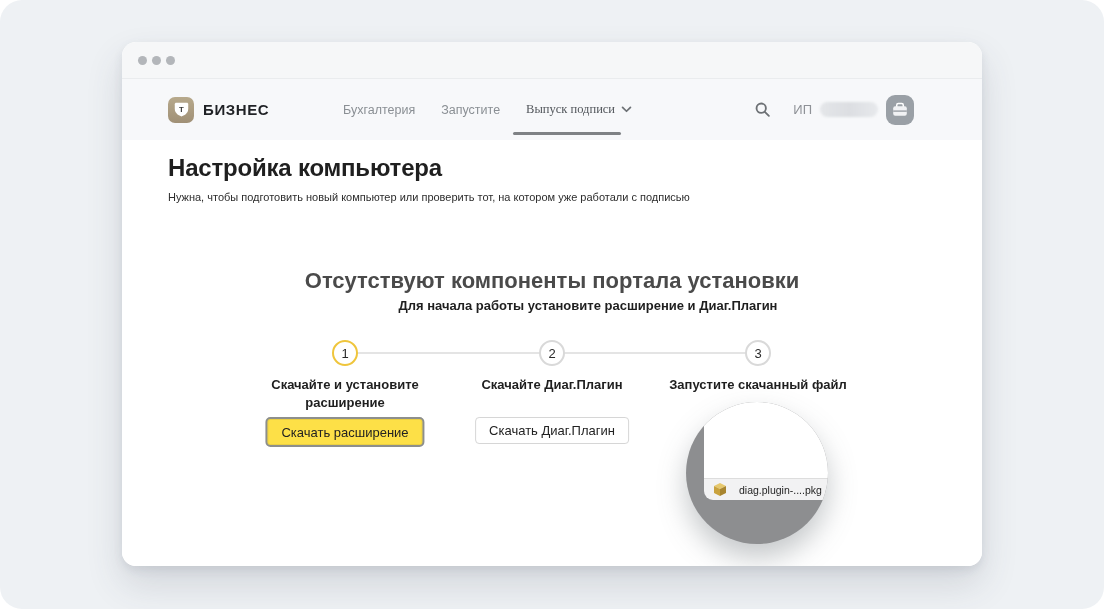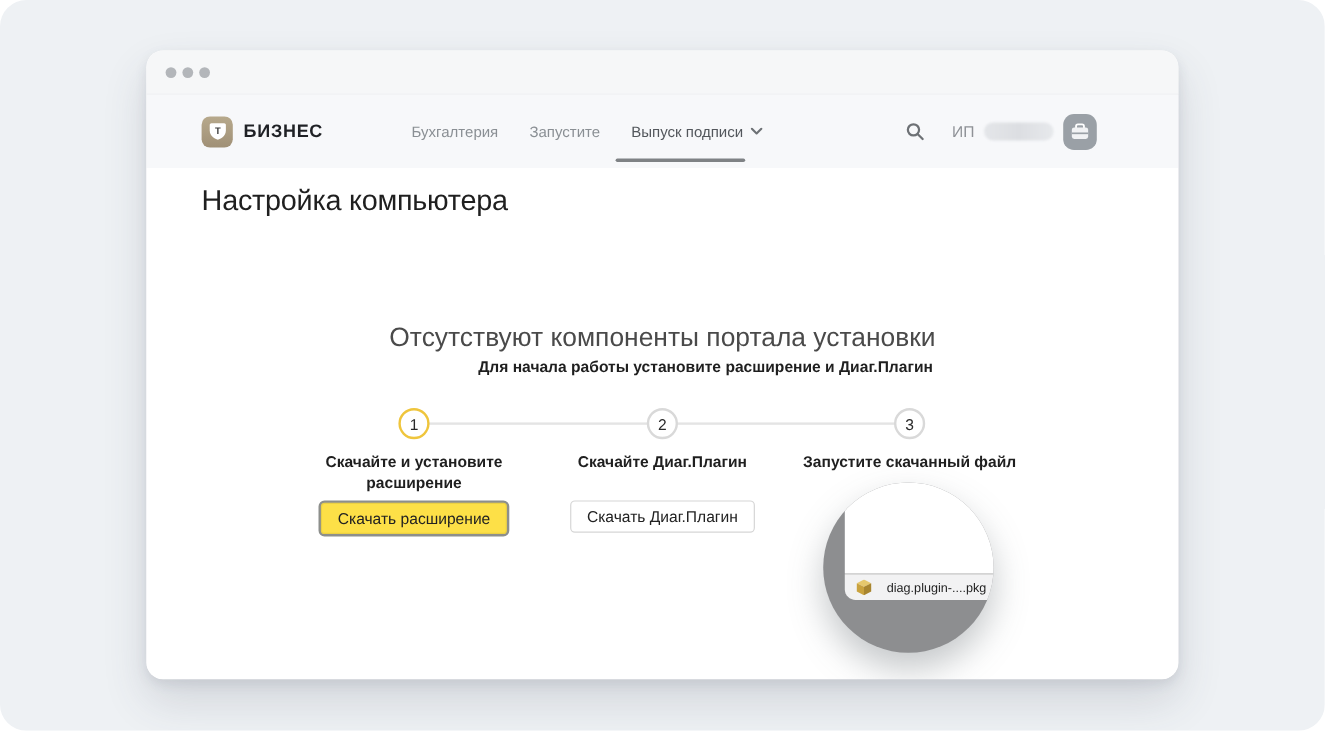--- a/index.html
+++ b/index.html
@@ -40,21 +40,21 @@
     display:flex; align-items:center; justify-content:center;
   }
   .logo-word {
     font-size:15px; font-weight:800; letter-spacing:.6px; color:#1f2125;
   }
   .nav {
     position:absolute; left:221px; top:0; height:100%;
     display:flex; align-items:center; gap:26px; font-size:12.5px;
   }
   .nav-item { color:#8a8f94; cursor:pointer; display:flex; align-items:center; gap:6px; }
-  .nav-item.active { color:#53575c; }
+  .nav-item.active { color:#53575c;font-family:Liberation Serif, serif; }
   .active-underline {
     position:absolute; left:391px; bottom:5px; width:108px; height:3px;
     background:#7f8285; border-radius:2px;
   }
   .right-group {
     position:absolute; right:68px; top:0; height:100%;
     display:flex; align-items:center; gap:8px;
   }
   .search-btn { display:flex; align-items:center; margin-right:14px; cursor:pointer; }
   .profile-prefix { font-size:13px; color:#8f9297; }
@@ -65,30 +65,30 @@
   }
   .avatar {
     width:28px; height:30px; border-radius:9px; background:#9aa0a6;
     display:flex; align-items:center; justify-content:center; cursor:pointer;
   }
 
   
   .content { position:relative; height:426px; background:#ffffff; }
   .page-title {
     position:absolute; left:46px; top:14px;
-    font-size:24px; font-weight:400; color:#1f1f1f; letter-spacing:-.2px;
+    font-size:24px; font-weight:700; color:#1f1f1f; letter-spacing:-.2px;
   }
   .page-subtitle {
     position:absolute; left:46px; top:51px;
     font-size:11px; color:#2d2d2d;
   }
 
   .empty-heading {
     position:absolute; left:0; top:128px; width:100%;
-    text-align:center; font-size:22px; font-weight:400; color:#4a4a4a;
+    text-align:center; font-size:22px; font-weight:700; color:#4a4a4a;
   }
   .empty-subheading {
     position:absolute; left:0; top:158px; width:100%;
     text-align:center; font-size:13px; font-weight:700; color:#1f1f1f;margin-left:36px;
   }
 
   .connector {
     position:absolute; left:223px; top:212px; width:413px; height:2px;
     background:#e4e4e4;
   }
@@ -190,20 +190,21 @@
             <rect x="5.7" y="2.6" width="6.6" height="4.5" rx="1.6" fill="none" stroke="#ffffff" stroke-width="1.5"></rect>
             <rect x="2.2" y="5.2" width="13.6" height="9.6" rx="2" fill="#f1f2f4"></rect>
             <rect x="2.2" y="9.4" width="13.6" height="1.4" fill="#9aa0a6"></rect>
           </svg>
         </span>
       </div>
     </div>
 
     <div class="content">
       <div class="page-title">Настройка компьютера</div>
+      <div class="page-subtitle">Нужна, чтобы подготовить новый компьютер или проверить тот, на котором уже работали с подписью</div>
 
       <div class="empty-heading">Отсутствуют компоненты портала установки</div>
       <div class="empty-subheading">Для начала работы установите расширение и Диаг.Плагин</div>
 
       <div class="connector"></div>
       <div class="step-circle active sc1">
         <span>1</span>
       </div>
       <div class="step-circle sc2">
         <span>2</span>

